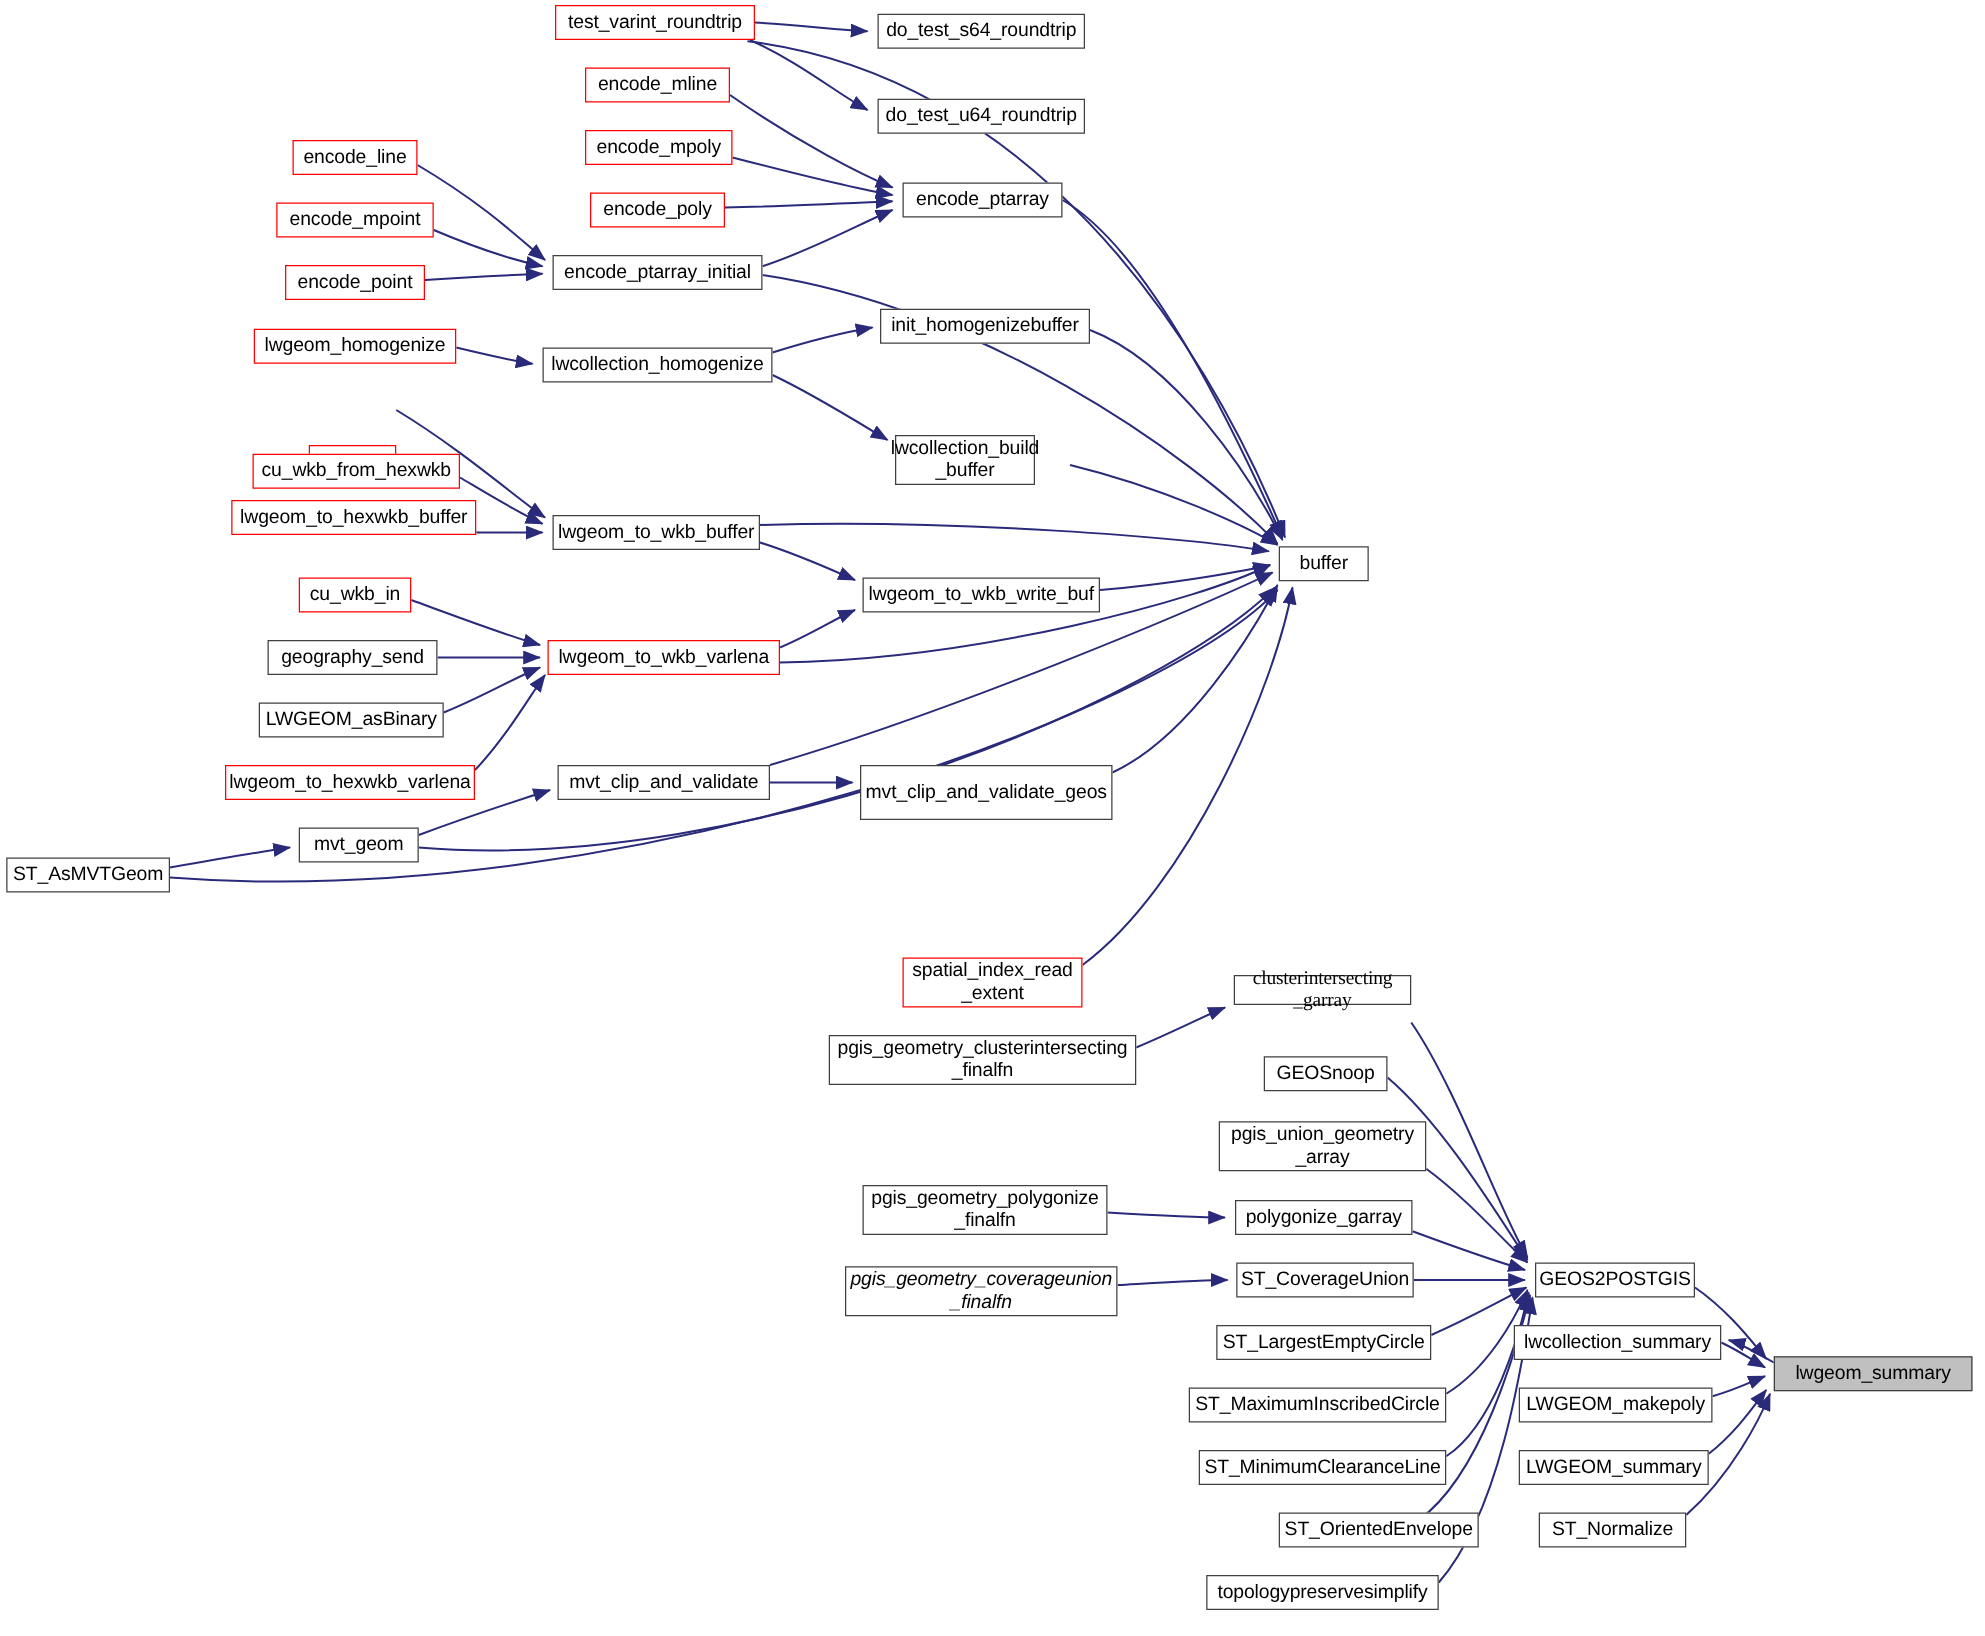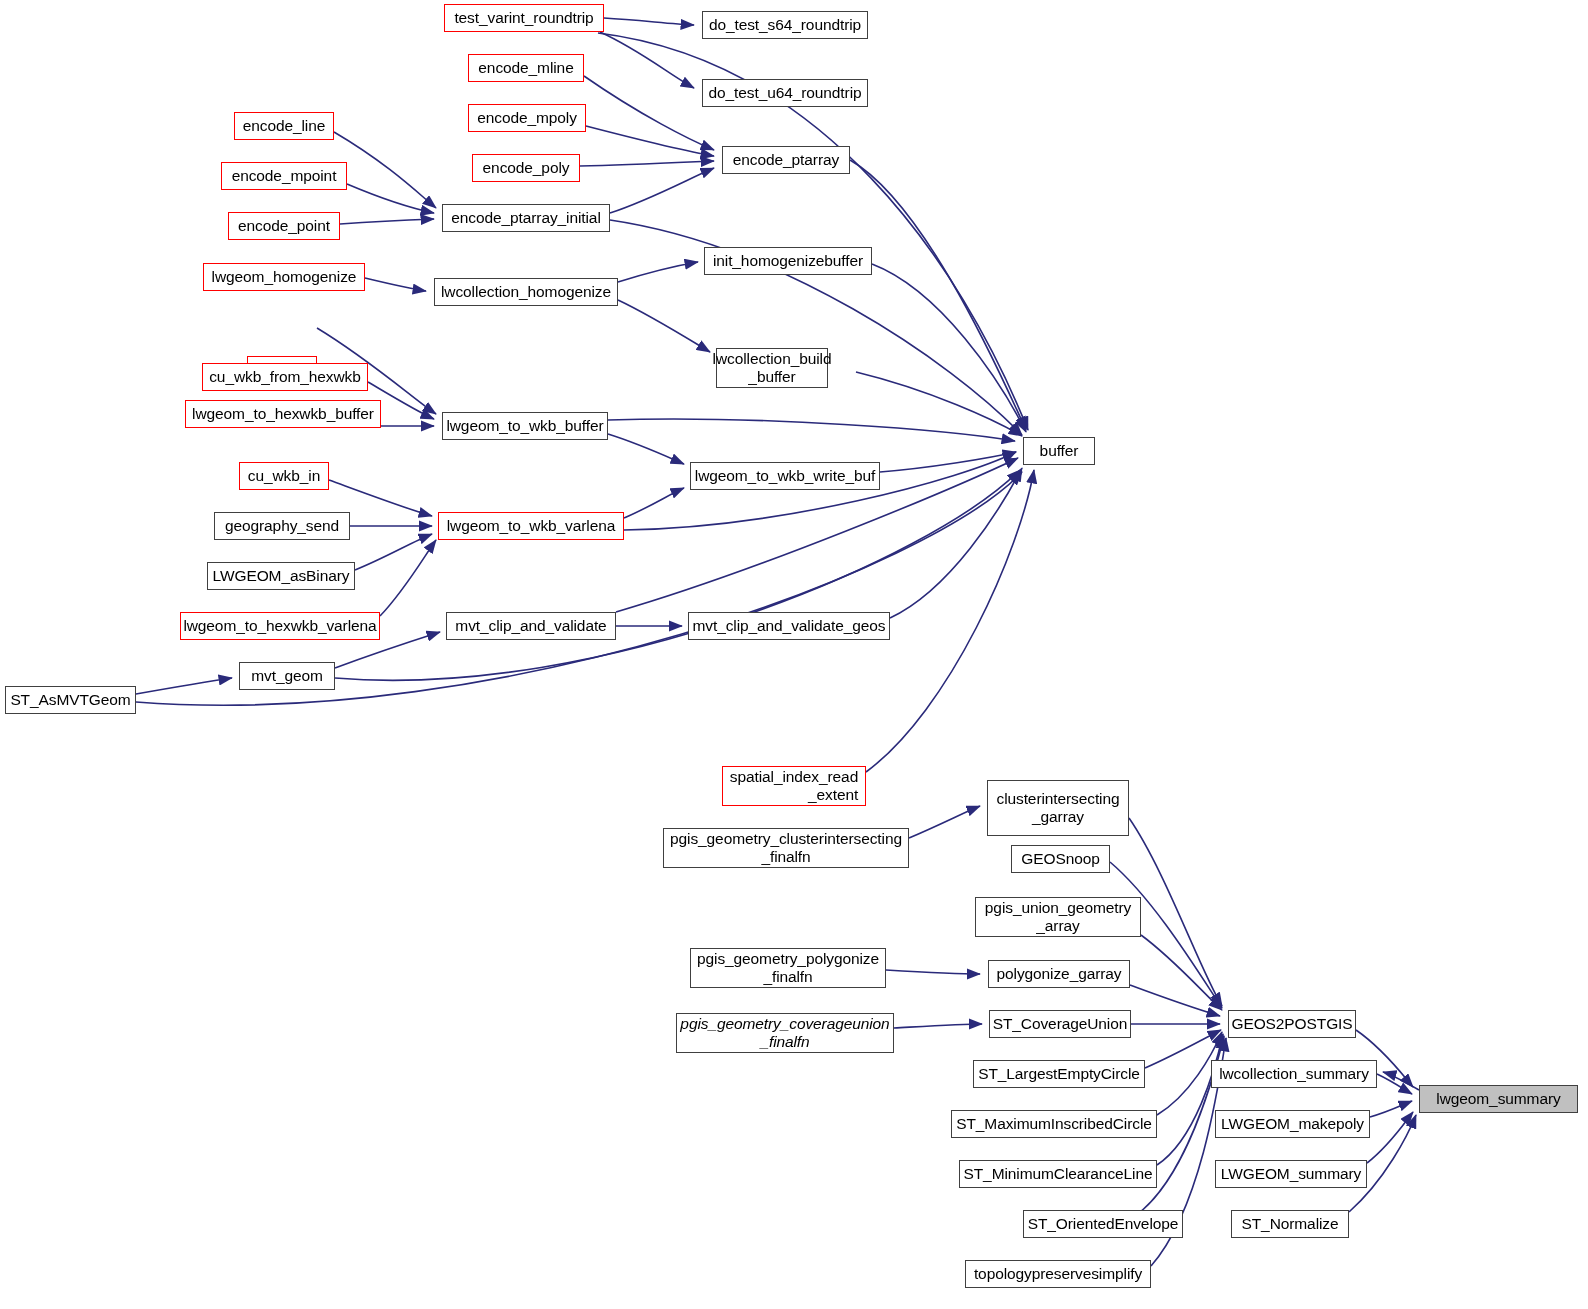--- a/index.html
+++ b/index.html
@@ -32,21 +32,20 @@
     display: flex;
     align-items: center;
     justify-content: center;
     text-align: center;
     white-space: pre;
     letter-spacing: -0.1px;
     z-index: 5;
   }
   .node.red {
     border-color: #ff0000;
-    text-align: right;
   }
   .node.current {
     background: #c0c0c0;
     border-color: #404040;
   }
 </style>
 </head>
 <body>
 
 <div id="canvas">
@@ -137,26 +136,26 @@
       <div class="node red" style="left: 185px; top: 400px; width: 196px; height: 28px;">lwgeom_to_hexwkb_buffer</div>
       <div class="node" style="left: 442px; top: 412px; width: 166px; height: 28px; text-align: right;">lwgeom_to_wkb_buffer</div>
       <div class="node" style="left: 1023px; top: 437px; width: 72px; height: 28px;">buffer</div>
       <div class="node red" style="left: 239px; top: 462px; width: 90px; height: 28px;">cu_wkb_in</div>
       <div class="node" style="left: 690px; top: 462px; width: 190px; height: 28px;">lwgeom_to_wkb_write_buf</div>
       <div class="node" style="left: 214px; top: 512px; width: 136px; height: 28px;">geography_send</div>
       <div class="node red" style="left: 438px; top: 512px; width: 186px; height: 28px;">lwgeom_to_wkb_varlena</div>
       <div class="node" style="left: 207px; top: 562px; width: 148px; height: 28px;">LWGEOM_asBinary</div>
       <div class="node red" style="left: 180px; top: 612px; width: 200px; height: 28px;">lwgeom_to_hexwkb_varlena</div>
       <div class="node" style="left: 446px; top: 612px; width: 170px; height: 28px;">mvt_clip_and_validate</div>
-      <div class="node" style="left: 688px; top: 612px; width: 202px; height: 28px;">mvt_clip_and_validate_geos</div>
+      <div class="node" style="left: 688px; top: 612px; width: 202px; height: 44px;">mvt_clip_and_validate_geos</div>
       <div class="node" style="left: 239px; top: 662px; width: 96px; height: 28px;">mvt_geom</div>
       <div class="node" style="left: 5px; top: 686px; width: 131px; height: 28px;">ST_AsMVTGeom</div>
       <div class="node red" style="left: 722px; top: 766px; width: 144px; height: 40px;">spatial_index_read
 _extent</div>
-      <div class="node" style="left: 987px; top: 780px; width: 142px; height: 56px;">clusterintersecting
+      <div class="node" style="left: 987px; top: 780px; width: 142px; height: 24px; font-family: Liberation Serif, serif;">clusterintersecting
 _garray</div>
       <div class="node" style="left: 663px; top: 828px; width: 246px; height: 40px;">pgis_geometry_clusterintersecting
 _finalfn</div>
       <div class="node" style="left: 1011px; top: 845px; width: 99px; height: 28px;">GEOSnoop</div>
       <div class="node" style="left: 975px; top: 897px; width: 166px; height: 40px;">pgis_union_geometry
 _array</div>
       <div class="node" style="left: 690px; top: 948px; width: 196px; height: 40px;">pgis_geometry_polygonize
 _finalfn</div>
       <div class="node" style="left: 988px; top: 960px; width: 142px; height: 28px;">polygonize_garray</div>
       <div class="node" style="left: 676px; top: 1013px; width: 218px; height: 40px; font-style: italic;">pgis_geometry_coverageunion

